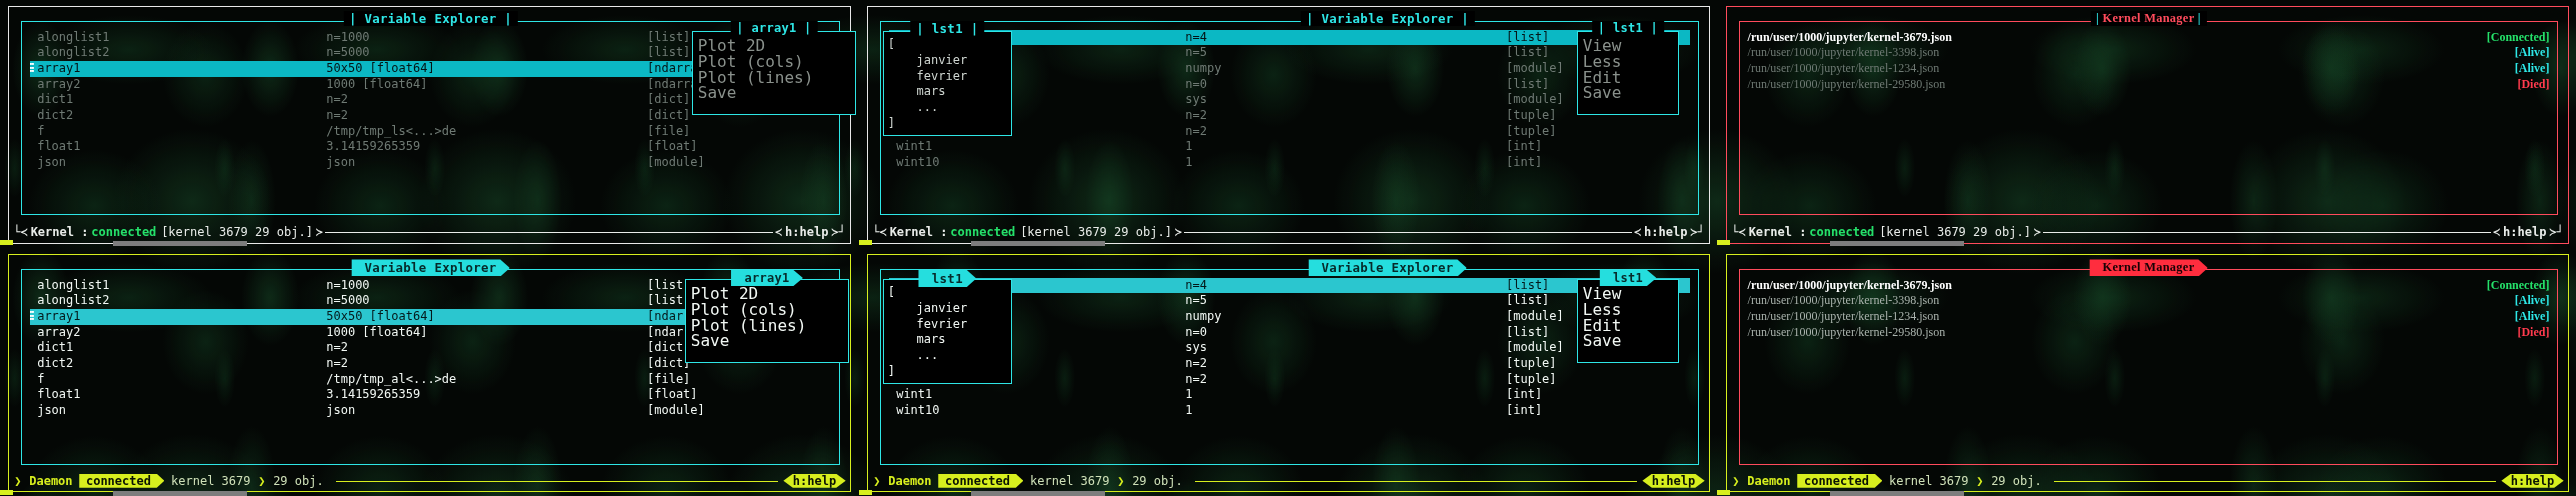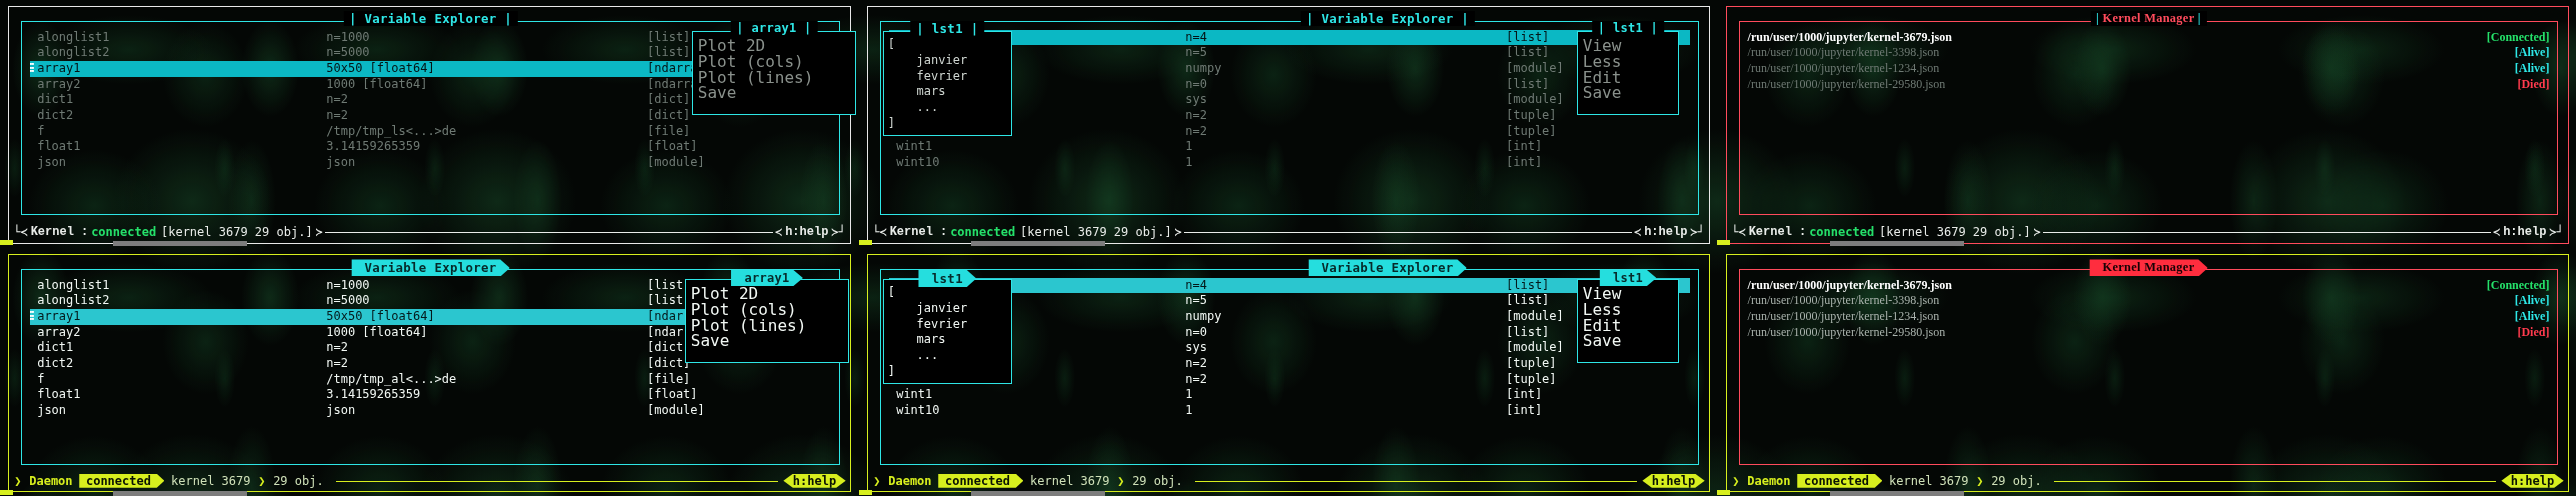--- a/index.html
+++ b/index.html
@@ -93,21 +93,21 @@
   .kstat.connected{color:#25e06a;}
   .kstat.alive{color:#2ee6e6;}
   .kstat.died{color:#ff3b4e;}
 
   
   .statusA{position:absolute;left:5.7px;right:5.7px;bottom:1.9px;height:21px;
     display:flex;align-items:center;font-size:12px;color:#e9ece9;white-space:nowrap;}
   .statusA .ln{flex:1;height:0;border-top:1.9px solid #e9ece9;margin:0 1.9px;position:relative;top:1px;}
   .statusA .corner{color:#e9ece9;}
   .statusA .ok{color:#25e06a;font-weight:bold;}
-  .statusA .lbl{font-weight:bold;padding:0 2.9px;font-family:Liberation Mono, monospace;}
+  .statusA .lbl{font-weight:bold;padding:0 2.9px;}
   .statusA .dim{color:#e9ece9;padding-right:2.9px;}
 
   
   .statusB{position:absolute;left:5.7px;right:5.7px;bottom:0px;height:23px;
     display:flex;align-items:center;font-size:12px;white-space:nowrap;}
   .statusB .arrow{color:#d7ef1e;font-weight:bold;padding:0 1px;}
   .statusB .seg{color:#d7ef1e;padding:0 6.7px;font-weight:bold;}
   .statusB .seg.fill{background:#d7ef1e;color:#0a1203;
     clip-path:polygon(0 0,calc(100% - 7.6px) 0,100% 50%,calc(100% - 7.6px) 100%,0 100%);padding-right:13.4px;}
   .statusB .seg.plain{color:#cfe0b8;font-weight:normal;}

